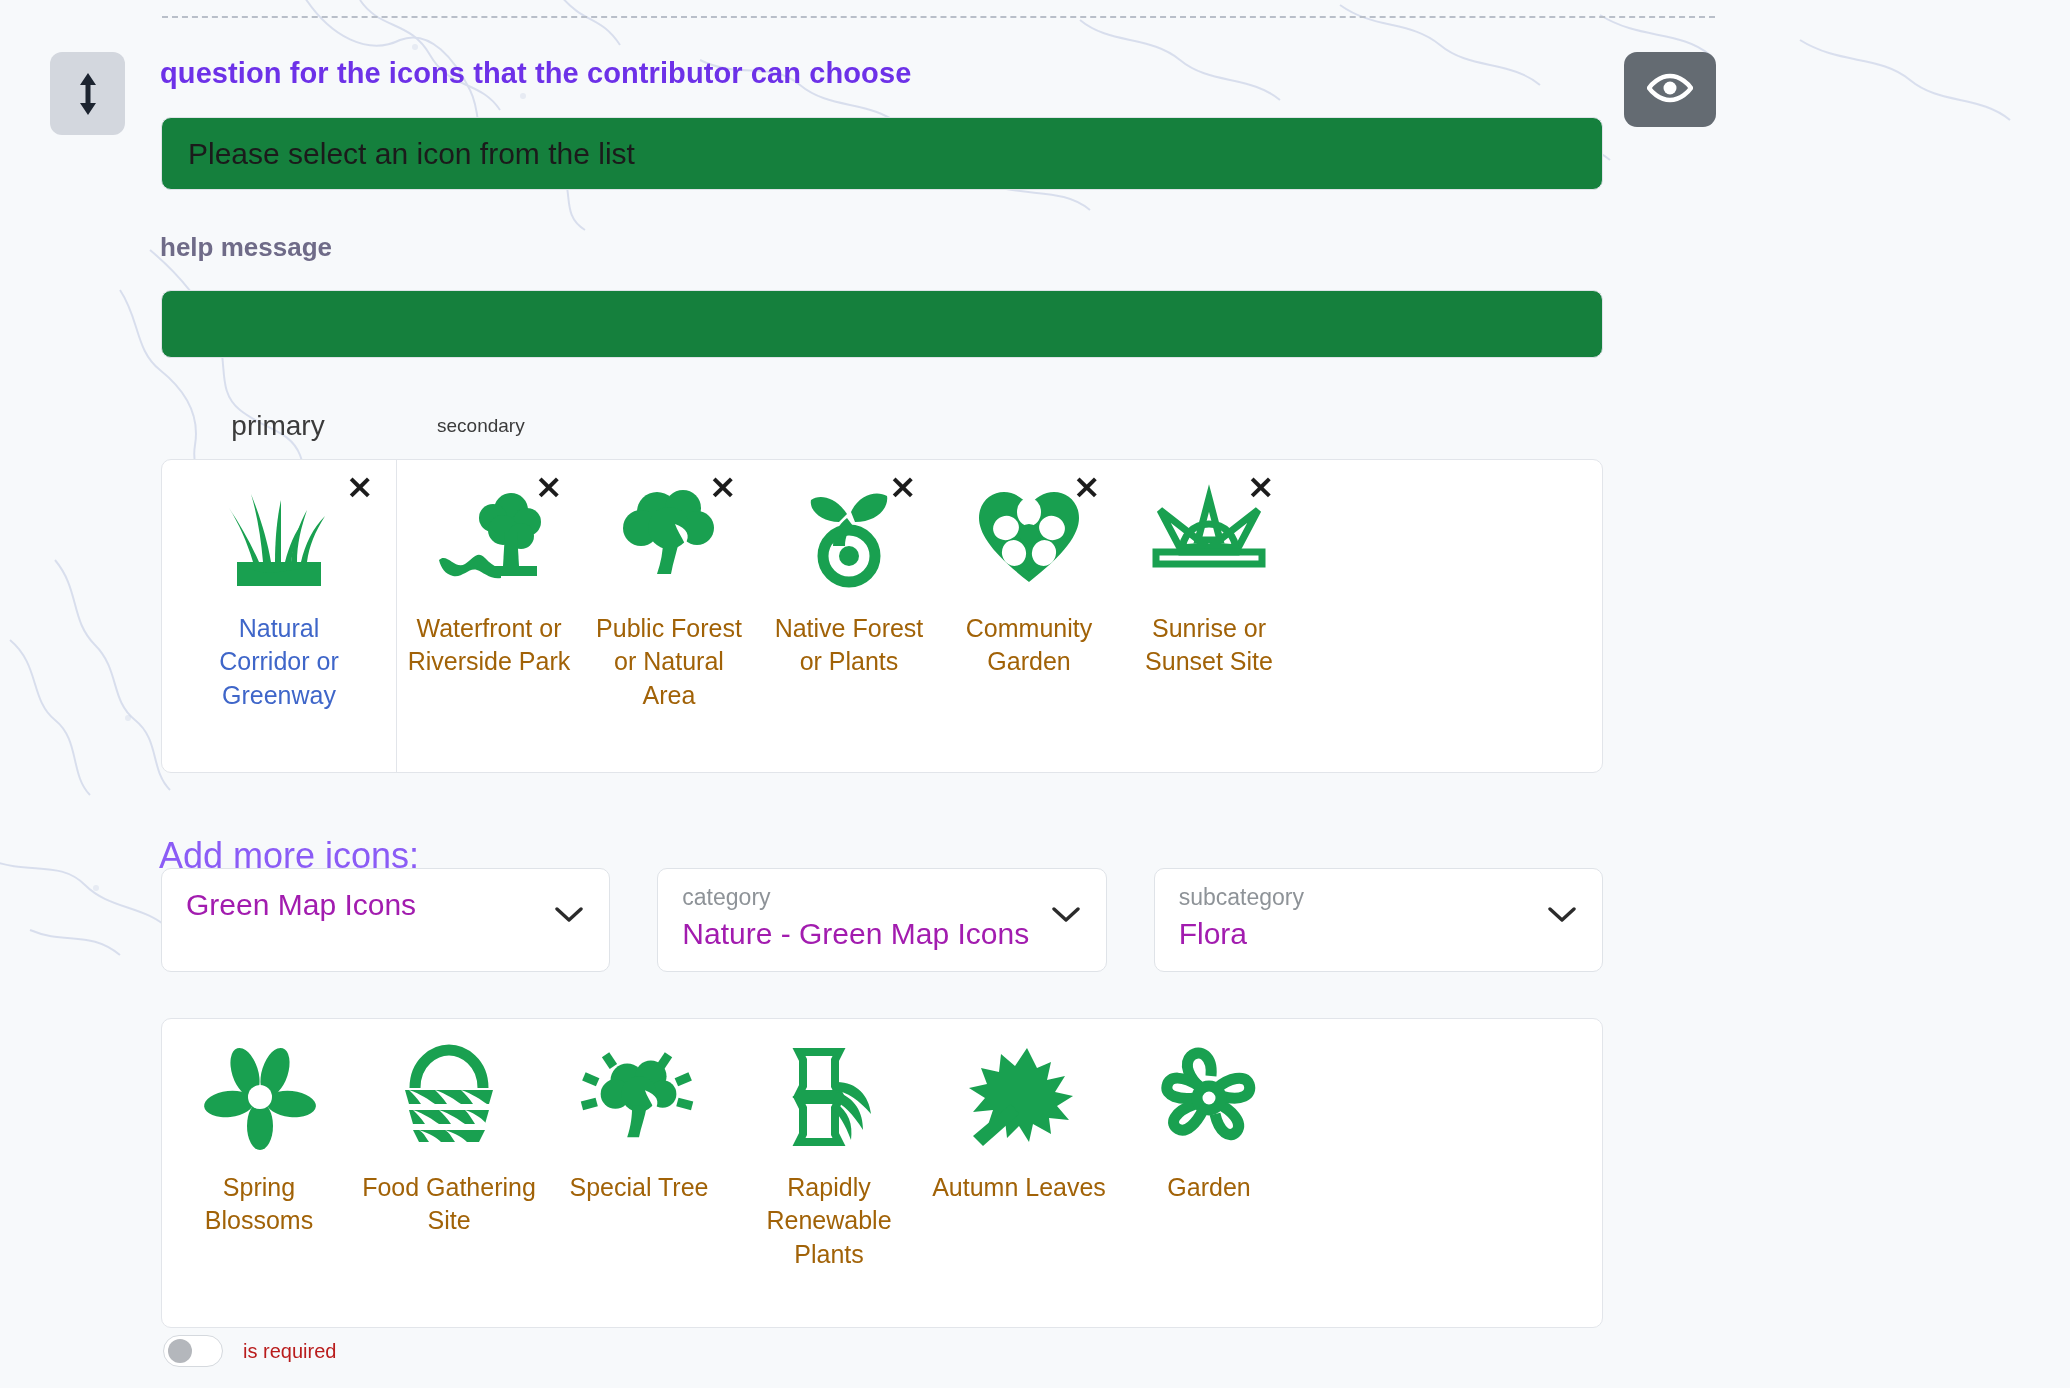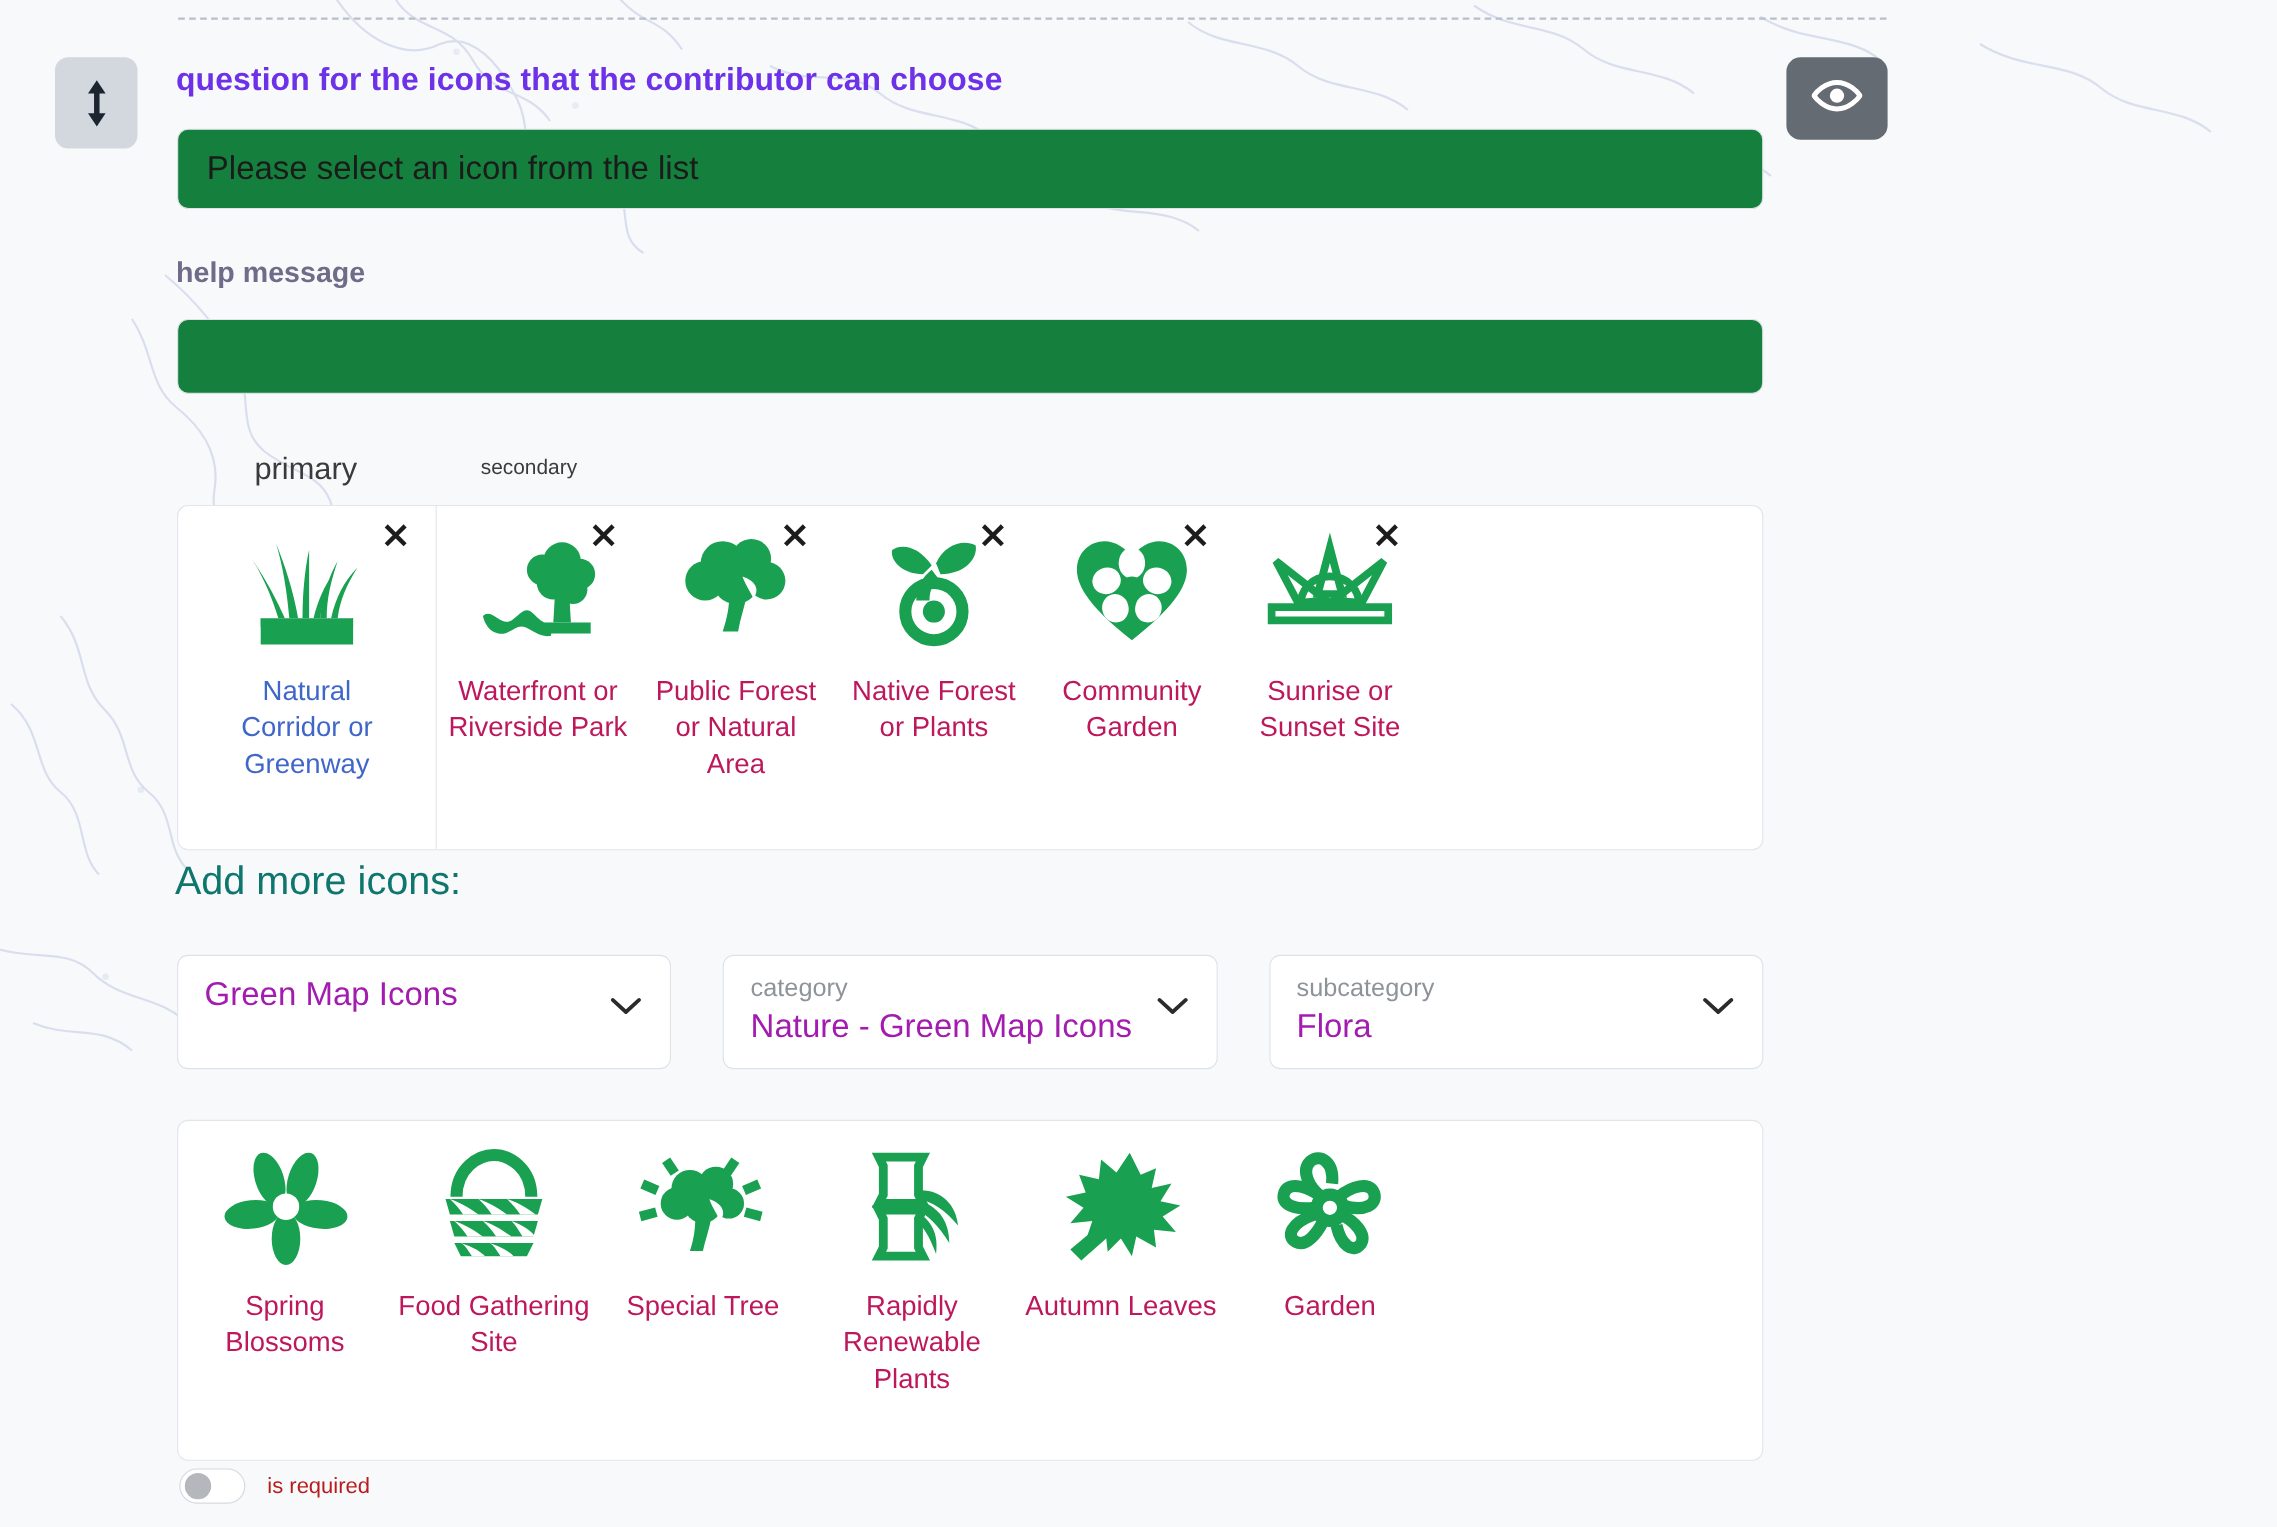--- a/index.html
+++ b/index.html
@@ -181,21 +181,21 @@
     align-items: center;
     justify-content: center;
   }
   .icon-art svg { display: block; }
 
   .icon-caption {
     margin-top: 14px;
     font-size: 25px;
     line-height: 1.33;
     text-align: center;
-    color: #be185d;
+    color: #a16207;
     max-width: 168px;
   }
   .primary-slot .icon-caption {
     color: #3f66c9;
     max-width: 150px;
   }
 
   .remove-x {
     position: absolute;
     top: 9px;
@@ -204,23 +204,23 @@
     line-height: 1;
     color: #1c1c1c;
     cursor: pointer;
     font-family: "DejaVu Sans", sans-serif;
   }
 
   
   .add-heading {
     position: absolute;
     left: 159px;
-    top: 780px;
+    top: 835px;
     font-size: 36px;
-    color: #0f766e;
+    color: #8b5cf6;
   }
 
   .select-row {
     position: absolute;
     left: 161px;
     right: 134px;
     top: 868px;
     height: 104px;
     display: flex;
     gap: 47px;

